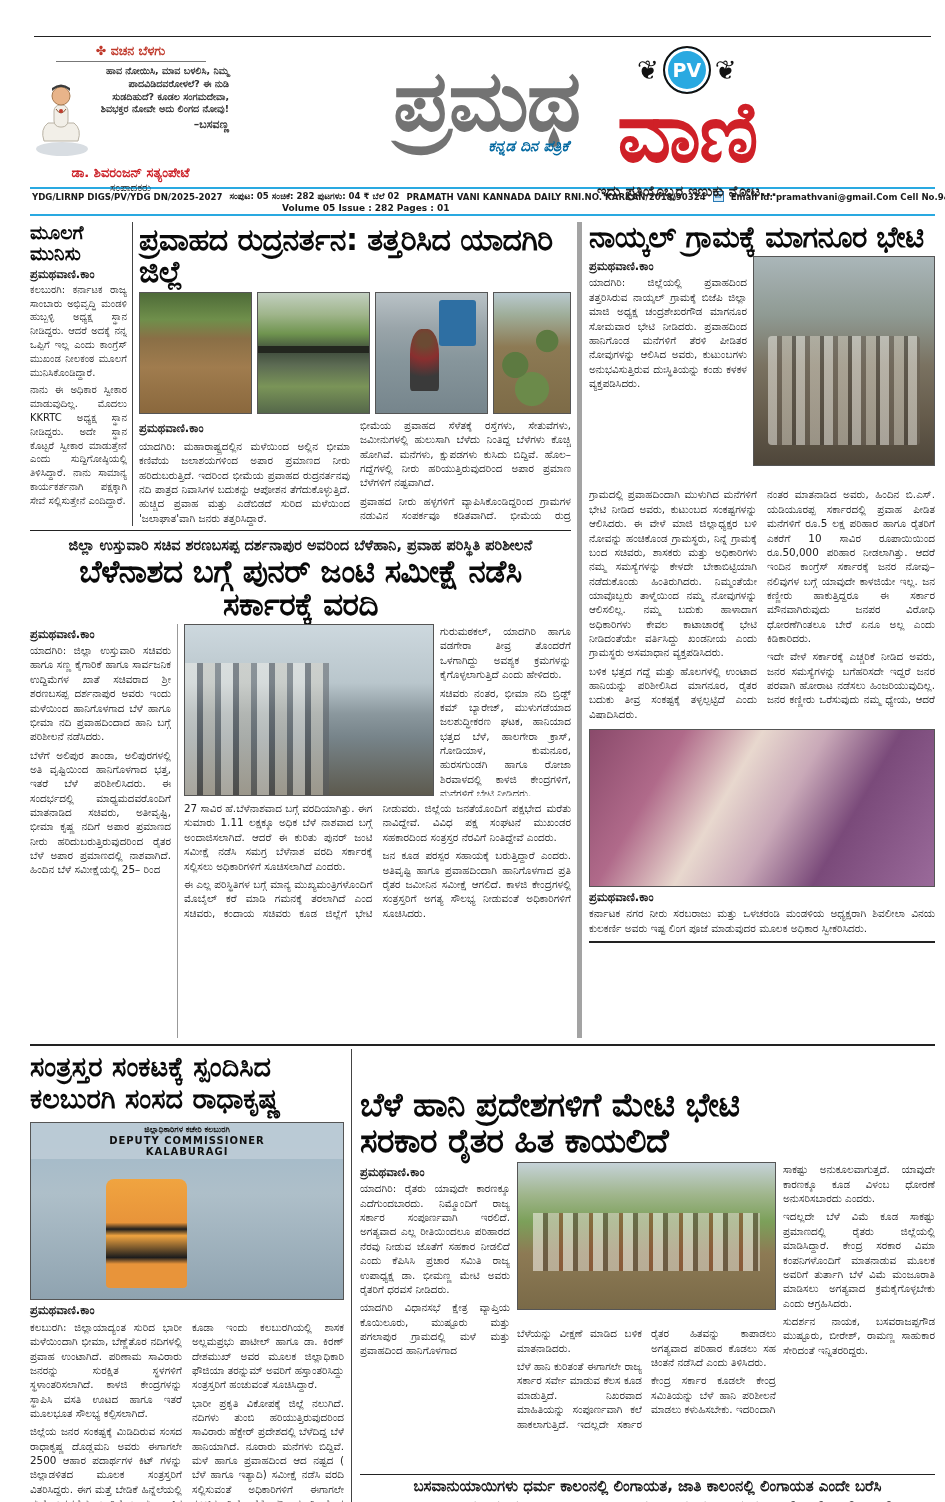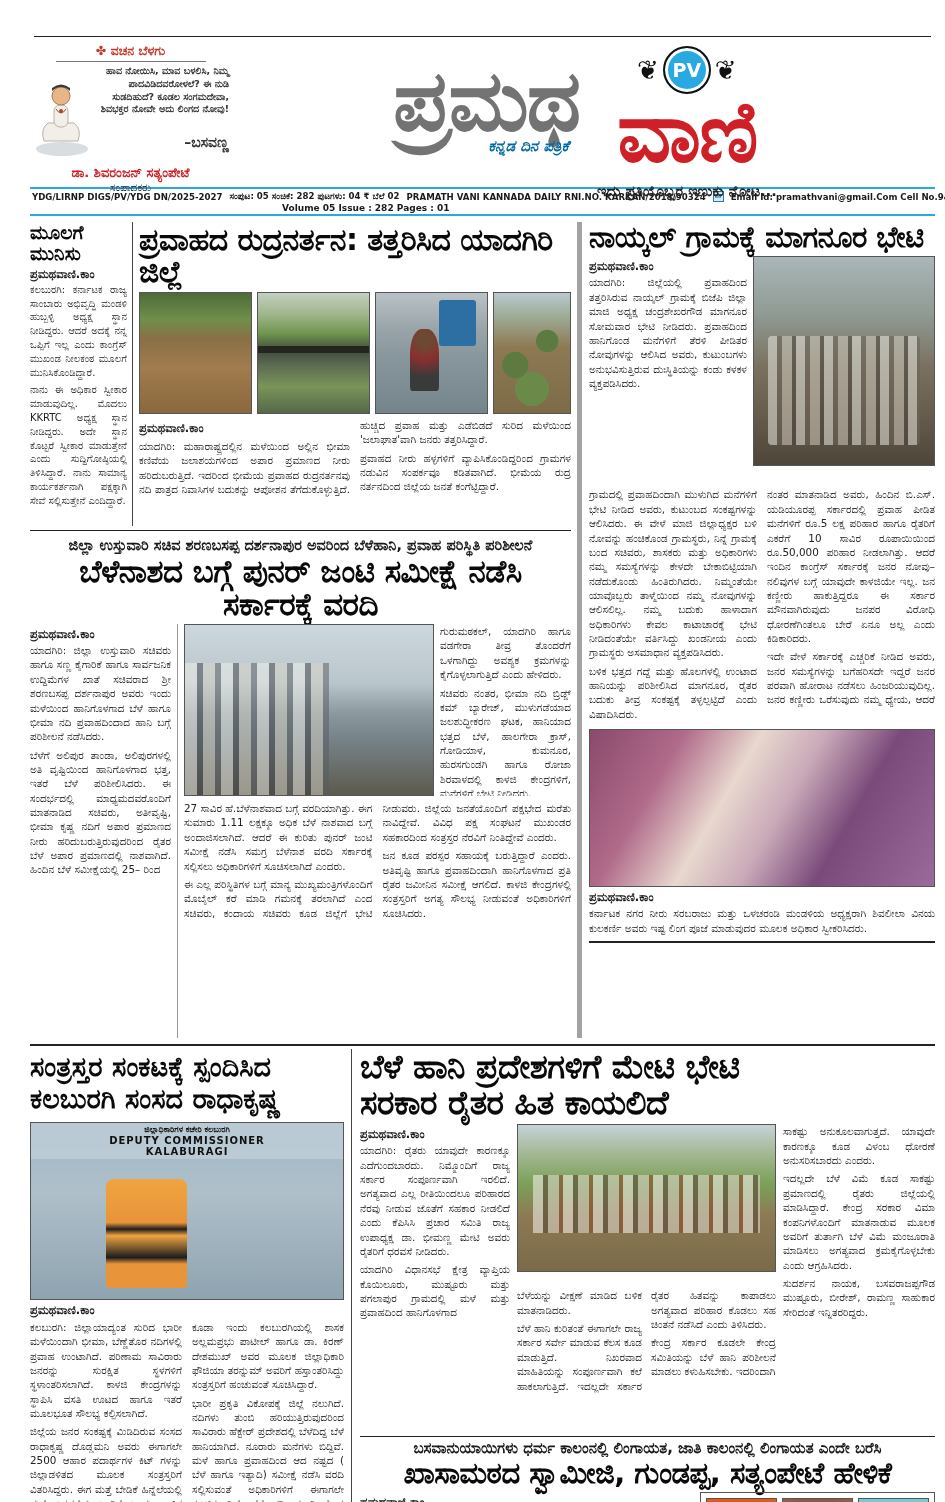--- a/index.html
+++ b/index.html
@@ -12,21 +12,21 @@
 
   
   .top-rule { border-top:1.5px solid #222; margin:30px 4px 4px 4px; }
   .masthead { display:flex; height:142px; position:relative; }
   .vachana-box { width:205px; padding:2px 6px 0 2px; }
   .vachana-head { color:#c0392b; font-weight:bold; font-size:12.5px; text-align:center; border-bottom:1px solid #777; padding-bottom:2px; width:150px; margin:0 auto 3px auto;}
   .vachana-row { display:flex; }
   .sage { width:58px; height:78px; flex:none; margin-top:14px; position:relative;}
   .sage svg { width:58px; height:78px; }
   .verse { font-size:9.5px; font-weight:bold; color:#333; text-align:right; line-height:1.35; }
-  .verse-author { font-size:14px; font-weight:bold; color:#333; text-align:right; margin-top:17px;}
+  .verse-author { font-size:11px; font-weight:bold; color:#333; text-align:right; margin-top:2px;}
   .editor-name { color:#cc2128; font-weight:bold; font-size:13px; text-align:center; margin-top:8px; }
   .editor-role { font-size:10.5px; text-align:center; color:#222; }
 
   .brand { flex:1; display:flex; justify-content:center; position:relative; }
   .brand-left { text-align:center; margin-top:18px; }
   .t-blue { color:#737373; font-size:84px; font-weight:800; line-height:1.0; letter-spacing:-2px;}
   .subtitle { font-size:15px; font-weight:bold; color:#0369a1; margin-top:-6px; text-align:right; padding-right:10px;font-style:italic;}
   .brand-rightcol { text-align:center; margin-left:18px; position:relative; padding-top:2px;}
   .pv-emblem { display:flex; align-items:center; justify-content:center; height:54px; }
   .pv-wing { color:#111; font-size:26px; line-height:1; }
@@ -92,21 +92,21 @@
   .row-bottom { display:flex; border-top:2px solid #222; margin-top:6px; padding-top:3px; }
   .art-santra { width:322px; flex:none; border-right:1px solid #444; padding-right:7px; }
   .art-santra h1 { font-size:27px; line-height:1.2; margin:2px 0 6px 0; }
   .santra-photo { height:178px; }
   .santra-body { column-count:2; column-gap:10px; margin-top:3px; height:268px; overflow:hidden; }
   .dc-board { position:absolute; top:0; left:0; right:0; text-align:center; color:#111; background:rgba(190,205,215,0.85); font-weight:bold; padding:2px 0;}
   .dc-board .kn { font-size:8px; }
   .dc-board .en { font-size:10px; letter-spacing:1px;}
 
   .col-bottom-right { flex:1; padding-left:8px; }
-  .art-meti h1 { font-size:33px; line-height:1.08; margin-bottom:4px; letter-spacing:-0.5px;}
+  .art-meti h1 { font-size:33px; line-height:1.08; margin-bottom:4px; letter-spacing:-0.5px;margin-top:38px;}
   .meti-grid { display:flex; gap:7px; }
   .meti-c1 { width:150px; flex:none; }
   .meti-c1 .body-txt { height:288px; overflow:hidden;}
   .meti-mid { flex:1; }
   .meti-photo { height:148px; }
   .meti-midtxt { column-count:2; column-gap:9px; margin-top:16px; height:136px; overflow:hidden; }
   .meti-c4 { width:152px; flex:none; }
   .meti-c4 .body-txt { height:288px; overflow:hidden;}
 
   .art-khasa { border-top:1.5px solid #222; margin-top:5px; padding-top:2px; }
@@ -226,20 +226,21 @@
             <h1>ಪ್ರವಾಹದ ರುದ್ರನರ್ತನ: ತತ್ತರಿಸಿದ ಯಾದಗಿರಿ ಜಿಲ್ಲೆ</h1>
             <div class="pravaha-photos">
               <div class="photo ph-flood1"></div>
               <div class="photo ph-flood2"></div>
               <div class="photo ph-flood3"></div>
               <div class="photo ph-aerial aerial"></div>
             </div>
             <div class="pravaha-body body-txt">
               <div class="byline">ಪ್ರಮಥವಾಣಿ.ಕಾಂ</div>
               <p>ಯಾದಗಿರಿ: ಮಹಾರಾಷ್ಟ್ರದಲ್ಲಿನ ಮಳೆಯಿಂದ ಅಲ್ಲಿನ ಭೀಮಾ ಕಣಿವೆಯ ಜಲಾಶಯಗಳಿಂದ ಅಪಾರ ಪ್ರಮಾಣದ ನೀರು ಹರಿದುಬರುತ್ತಿದೆ. ಇದರಿಂದ ಭೀಮೆಯ ಪ್ರವಾಹದ ರುದ್ರನರ್ತನವು ನದಿ ಪಾತ್ರದ ನಿವಾಸಿಗಳ ಬದುಕನ್ನು ಆಪೋಶನ ತೆಗೆದುಕೊಳ್ಳುತ್ತಿದೆ. ಹುಚ್ಚಿದ ಪ್ರವಾಹ ಮತ್ತು ಎಡೆಬಿಡದೆ ಸುರಿದ ಮಳೆಯಿಂದ 'ಜಲಾಘಾತ'ವಾಗಿ ಜನರು ತತ್ತರಿಸಿದ್ದಾರೆ.</p>
+              <p>ಭೀಮೆಯ ಪ್ರವಾಹದ ಸೆಳೆತಕ್ಕೆ ರಸ್ತೆಗಳು, ಸೇತುವೆಗಳು, ಜಮೀನುಗಳಲ್ಲಿ ಹುಲುಸಾಗಿ ಬೆಳೆದು ನಿಂತಿದ್ದ ಬೆಳೆಗಳು ಕೊಚ್ಚಿ ಹೋಗಿವೆ. ಮನೆಗಳು, ಕ್ಷುಪಡಗಳು ಕುಸಿದು ಬಿದ್ದಿವೆ. ಹೊಲ–ಗದ್ದೆಗಳಲ್ಲಿ ನೀರು ಹರಿಯುತ್ತಿರುವುದರಿಂದ ಅಪಾರ ಪ್ರಮಾಣ ಬೆಳೆಗಳಿಗೆ ನಷ್ಟವಾಗಿದೆ.</p>
               <p>ಪ್ರವಾಹದ ನೀರು ಹಳ್ಳಗಳಿಗೆ ವ್ಯಾಪಿಸಿಕೊಂಡಿದ್ದರಿಂದ ಗ್ರಾಮಗಳ ನಡುವಿನ ಸಂಪರ್ಕವೂ ಕಡಿತವಾಗಿದೆ. ಭೀಮೆಯ ರುದ್ರ ನರ್ತನದಿಂದ ಜಿಲ್ಲೆಯ ಜನತೆ ಕಂಗೆಟ್ಟಿದ್ದಾರೆ.</p>
             </div>
           </article>
         </div>
 
         <article class="art-belenasha">
           <div class="kicker">ಜಿಲ್ಲಾ ಉಸ್ತುವಾರಿ ಸಚಿವ ಶರಣಬಸಪ್ಪ ದರ್ಶನಾಪುರ ಅವರಿಂದ ಬೆಳೆಹಾನಿ, ಪ್ರವಾಹ ಪರಿಸ್ಥಿತಿ ಪರಿಶೀಲನೆ</div>
           <h1>ಬೆಳೆನಾಶದ ಬಗ್ಗೆ ಪುನರ್ ಜಂಟಿ ಸಮೀಕ್ಷೆ ನಡೆಸಿ ಸರ್ಕಾರಕ್ಕೆ ವರದಿ</h1>
           <div class="belen-grid">
             <div class="belen-left">

